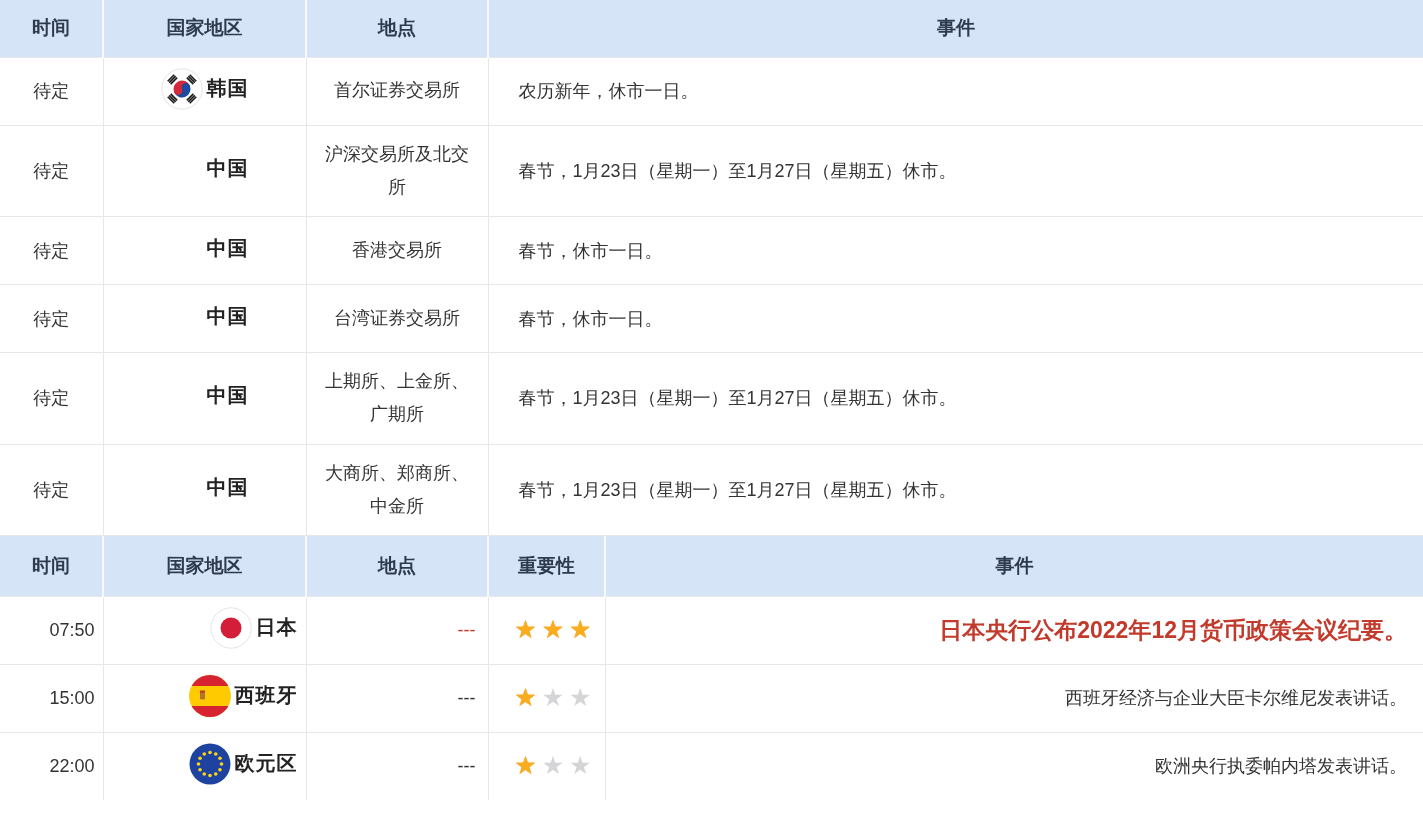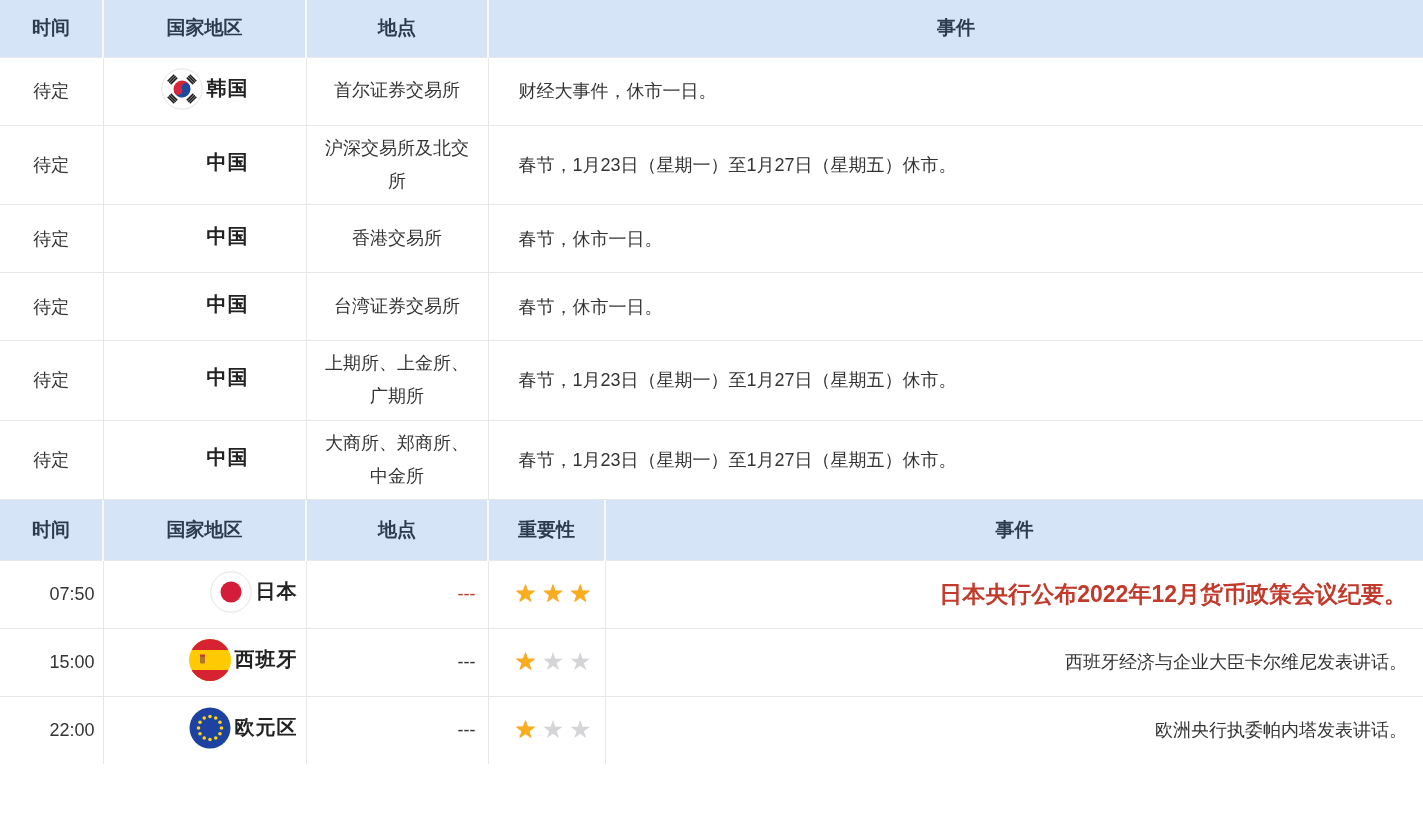--- a/index.html
+++ b/index.html
@@ -47,21 +47,21 @@
     font-size:18px;
     color:var(--body-text);
     height:62px;
     padding:10px 8px;
   }
   td:last-child{border-right:none;}
   table.cal tbody tr:last-child td{border-bottom:1px solid var(--border);}
   table.events tbody tr:last-child td{border-bottom:none;}
   table.events td{height:61px;text-align:right;}
 
-  .td-loc{padding:6px 12px;line-height:1.85;}
+  .td-loc{padding:12px 12px;line-height:1.85;}
   .td-event{text-align:left;padding-left:30px;padding-right:16px;}
   .td-event.hl{color:var(--highlight-red);font-weight:bold;font-size:23px;}
   .loc-red{color:var(--highlight-red);}
 
   .country-wrap{display:inline-flex;align-items:center;gap:4px;}
   .country-name{font-size:20px;font-weight:bold;color:var(--strong-text);letter-spacing:1px;}
   .flag-box{width:42px;height:42px;display:inline-flex;align-items:center;justify-content:center;}
   .flag-box.empty{visibility:hidden;}
   .flag-box svg{display:block;}
 
@@ -132,21 +132,21 @@
                   <g transform="translate(21,21) rotate(315) translate(0,-13.5)" fill="#1d1d1d">
                     <rect x="-4.6" y="-2.9" width="9.2" height="1.7"></rect>
                     <rect x="-4.6" y="-0.85" width="9.2" height="1.7"></rect>
                     <rect x="-4.6" y="1.2" width="9.2" height="1.7"></rect>
                   </g>
                 </svg>
               </span>
               <span class="country-name">韩国</span>
             </span></td>
           <td class="td-loc">首尔证券交易所</td>
-          <td class="td-event">财经大事件，休市一日。</td>
+          <td class="td-event">农历新年，休市一日。</td>
         </tr>
         <tr>
           <td class="td-time">待定</td>
           <td class="td-country"><span class="country-wrap">
               <span class="flag-box empty"></span>
               <span class="country-name">中国</span>
             </span></td>
           <td class="td-loc">沪深交易所及北交所</td>
           <td class="td-event">春节，1月23日（星期一）至1月27日（星期五）休市。</td>
         </tr>

